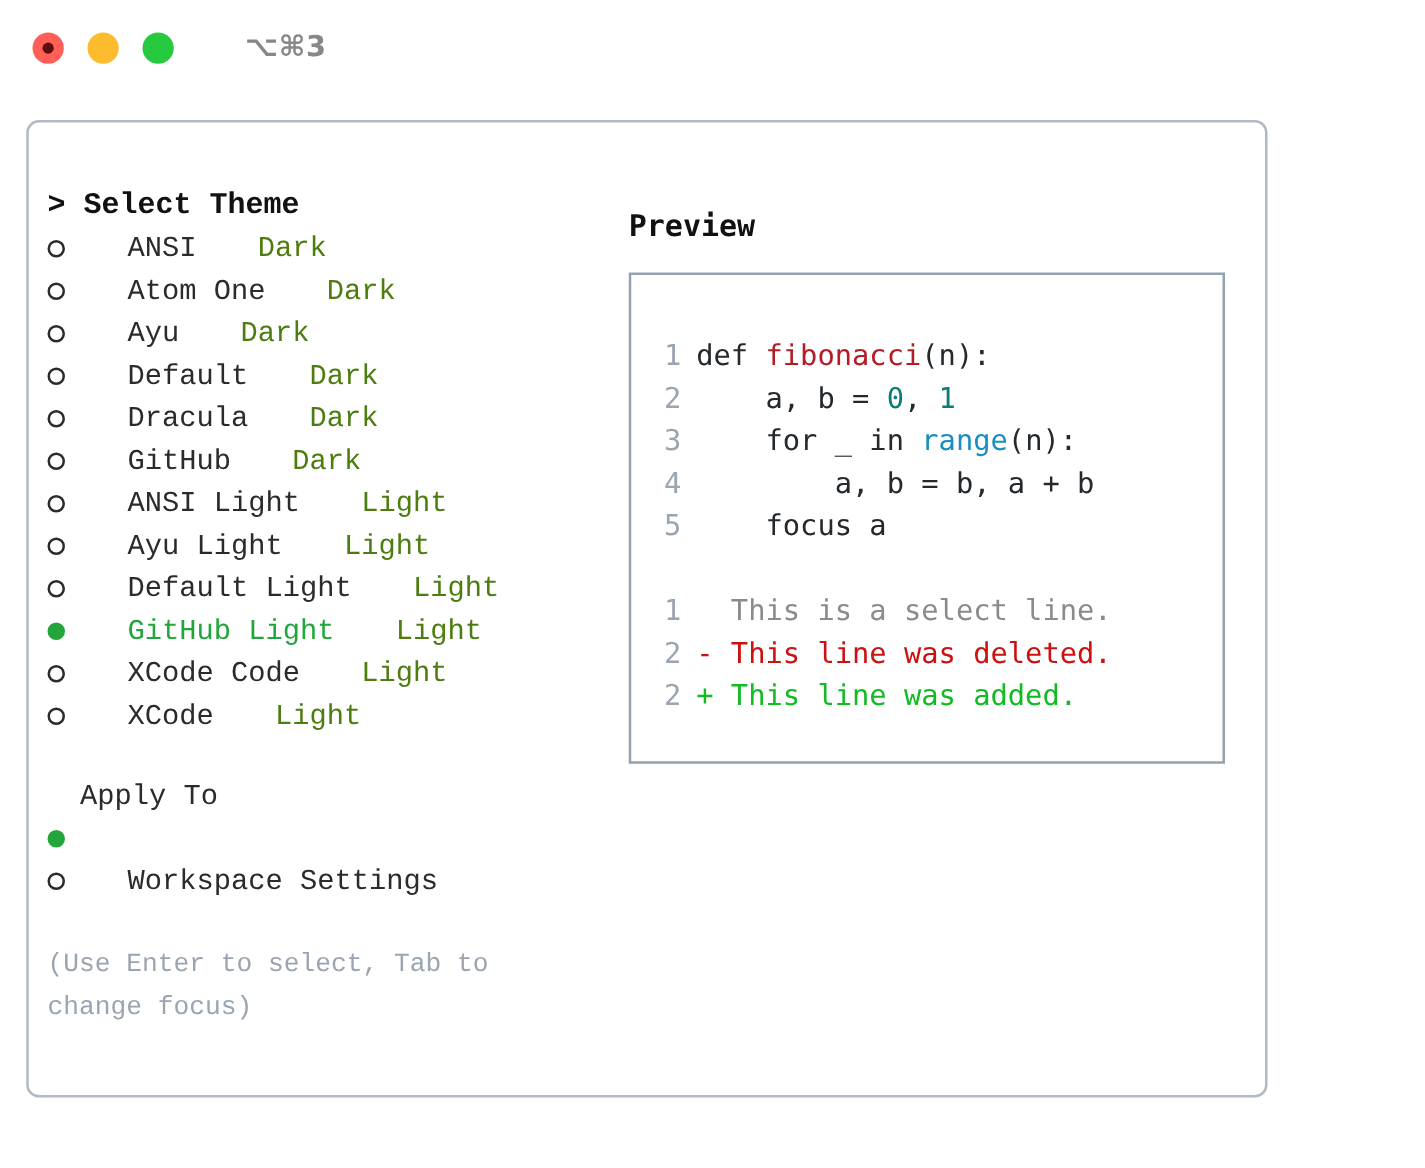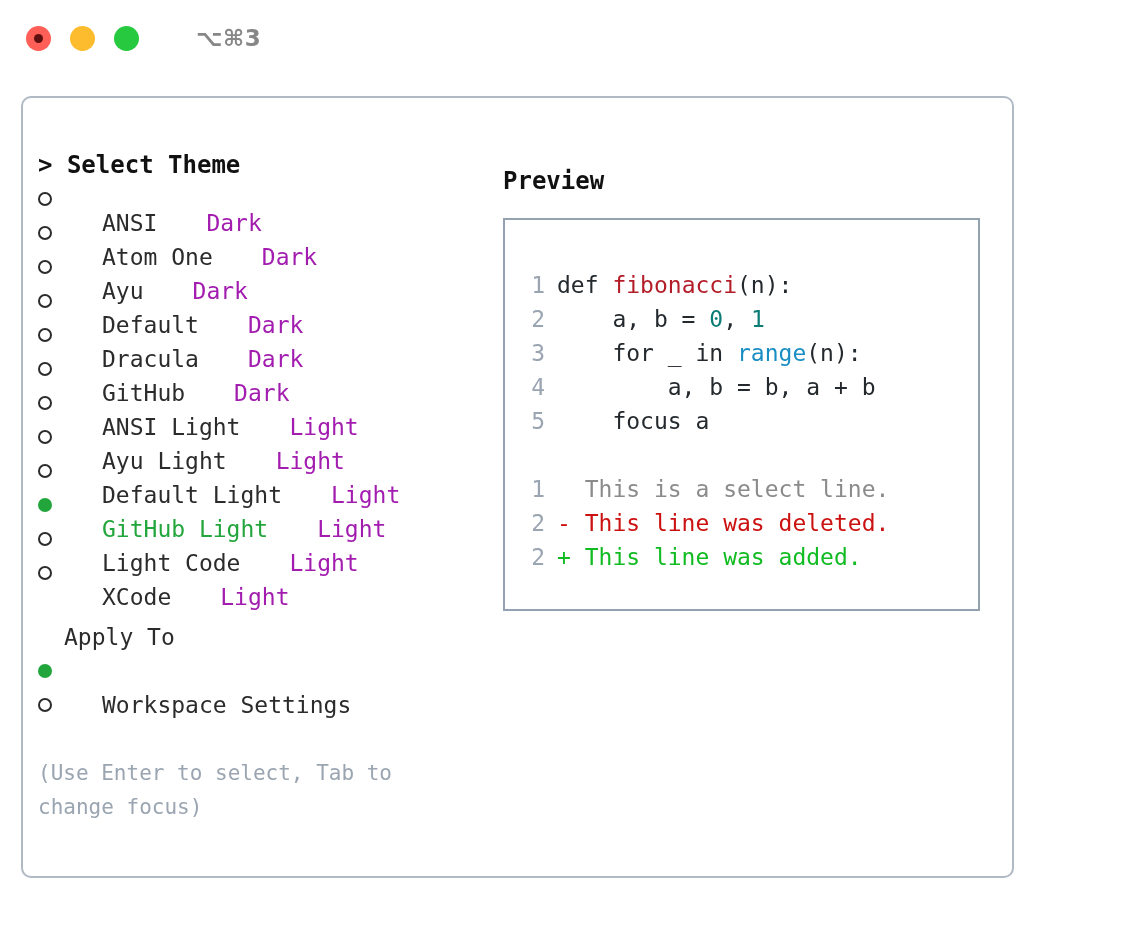--- a/index.html
+++ b/index.html
@@ -72,20 +72,21 @@
     position: absolute;
     left: 0; top: 0; right: 0; bottom: 0;
     display: flex;
   }
 
   
   .left-col {
     width: 470px;
     padding: 50px 0 0 15px;
     flex: none;
+    font-family: Liberation Mono, monospace;
   }
 
   .section-title {
     font-size: 24px;
     font-weight: 700;
     color: #111111;
     line-height: 34px;
     white-space: pre;
   }
 
@@ -113,23 +114,22 @@
     top: 0;
   }
   .radio.on {
     background: #22a63c;
     border-color: #22a63c;
   }
 
   .opt-label { color: #2b2b2b; }
   .opt-row.selected .opt-label { color: #22a63c; }
   .opt-tag {
-    color: #a21caf;
+    color: #4d7c0f;
     margin-left: 9px;
-    margin-top: 24px;
   }
 
   .apply-title {
     font-size: 23px;
     color: #2b2b2b;
     line-height: 34px;
     margin-left: 26px;
     margin-top: 30px;
     white-space: pre;
   }
@@ -211,21 +211,21 @@
             <div class="opt-row"><span class="radio"></span><span class="opt-label">ANSI</span><span class="opt-tag">Dark</span></div>
             <div class="opt-row"><span class="radio"></span><span class="opt-label">Atom One</span><span class="opt-tag">Dark</span></div>
             <div class="opt-row"><span class="radio"></span><span class="opt-label">Ayu</span><span class="opt-tag">Dark</span></div>
             <div class="opt-row"><span class="radio"></span><span class="opt-label">Default</span><span class="opt-tag">Dark</span></div>
             <div class="opt-row"><span class="radio"></span><span class="opt-label">Dracula</span><span class="opt-tag">Dark</span></div>
             <div class="opt-row"><span class="radio"></span><span class="opt-label">GitHub</span><span class="opt-tag">Dark</span></div>
             <div class="opt-row"><span class="radio"></span><span class="opt-label">ANSI Light</span><span class="opt-tag">Light</span></div>
             <div class="opt-row"><span class="radio"></span><span class="opt-label">Ayu Light</span><span class="opt-tag">Light</span></div>
             <div class="opt-row"><span class="radio"></span><span class="opt-label">Default Light</span><span class="opt-tag">Light</span></div>
             <div class="opt-row selected"><span class="radio on"></span><span class="opt-label">GitHub Light</span><span class="opt-tag">Light</span></div>
-            <div class="opt-row"><span class="radio"></span><span class="opt-label">Light Code</span><span class="opt-tag">Light</span></div>
+            <div class="opt-row"><span class="radio"></span><span class="opt-label">XCode Code</span><span class="opt-tag">Light</span></div>
             <div class="opt-row"><span class="radio"></span><span class="opt-label">XCode</span><span class="opt-tag">Light</span></div>
           </div>
 
         <div class="apply-title">Apply To</div>
 
         <div class="apply-list">
             <div class="opt-row selected"><span class="radio on"></span></div>
             <div class="opt-row"><span class="radio"></span><span class="opt-label">Workspace Settings</span></div>
           </div>
 

